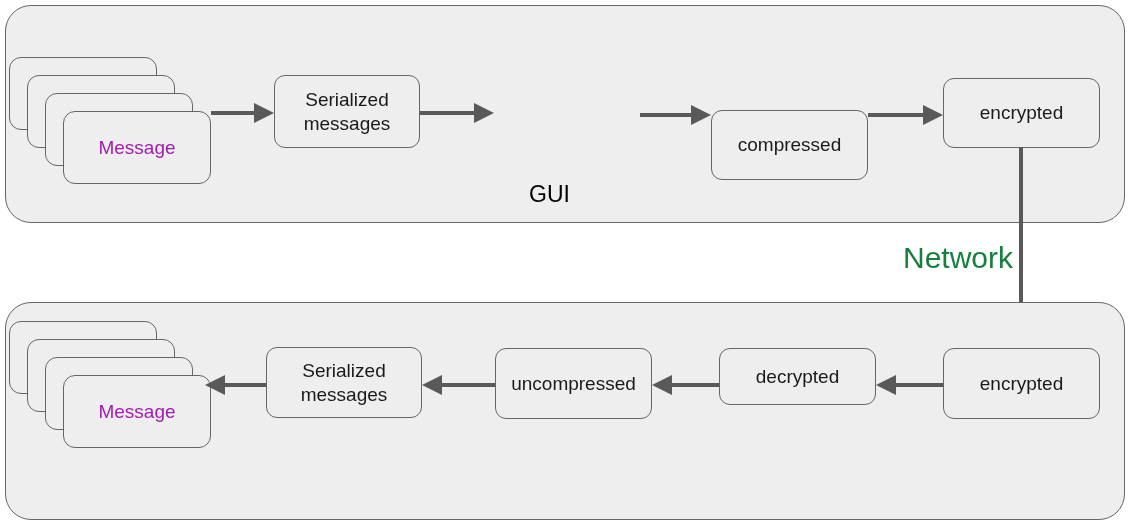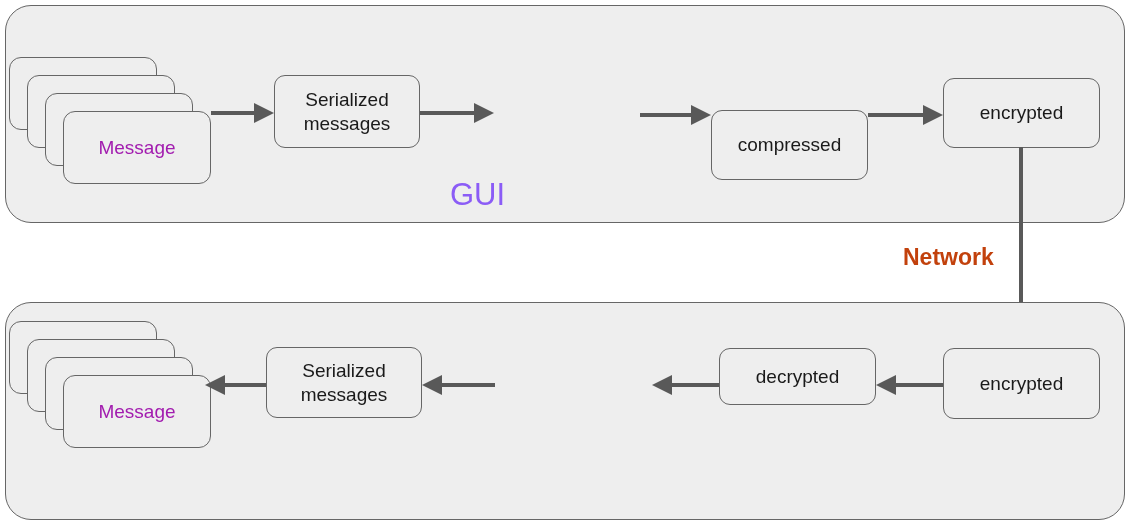--- a/index.html
+++ b/index.html
@@ -20,25 +20,25 @@
   }
   .group-box {
     position: absolute;
     background: #eeeeee;
     border: 1.2px solid #666666;
     border-radius: 26px;
     box-sizing: border-box;
   }
   .group-label {
     position: absolute;
-    color: #8b5cf6;
-    font-size: 31px;
+    color: #000000;
+    font-size: 23px;
     line-height: 23px;
     white-space: nowrap;
-    text-align: left;
+    text-align: right;
   }
   .node {
     position: absolute;
     background: #eeeeee;
     border: 1.1px solid #666666;
     border-radius: 11px;
     box-sizing: border-box;
     display: flex;
     align-items: center;
     justify-content: center;
@@ -96,25 +96,24 @@
   }
   .arrow-head.down {
     position: absolute;
     border-left: 12px solid transparent;
     border-right: 12px solid transparent;
     border-top: 24px solid #595959;
     top: auto;
   }
   .net-label {
     position: absolute;
-    color: #c2410c;
-    font-size: 23px;
+    color: #15803d;
+    font-size: 30px;
     line-height: 23px;
     white-space: nowrap;
-    font-weight: bold;
   }
 </style>
 </head>
 <body>
 
 <div id="canvas">
 
   <div class="group-box" style="left:5px; top:5px; width:1120px; height:218px;"></div>
 
   <div class="stack-card" style="left:9px; top:57px; width:148px; height:73px;"></div>
@@ -181,20 +180,23 @@
   <div class="node" style="left:266px; top:347px; width:156px; height:71px;">
     <span>Serialized
 messages</span>
   </div>
 
   <div class="arrow-h" style="left:422px; top:383px; width:73px;">
     <div class="arrow-head left" style="left:0;"></div>
     <div class="arrow-line" style="left:18px; width:55px;"></div>
   </div>
 
+  <div class="node" style="left:495px; top:348px; width:157px; height:71px;">
+    <span>uncompressed</span>
+  </div>
 
   <div class="arrow-h" style="left:652px; top:383px; width:67px;">
     <div class="arrow-head left" style="left:0;"></div>
     <div class="arrow-line" style="left:18px; width:49px;"></div>
   </div>
 
   <div class="node" style="left:719px; top:348px; width:157px; height:57px;">
     <span>decrypted</span>
   </div>
 

